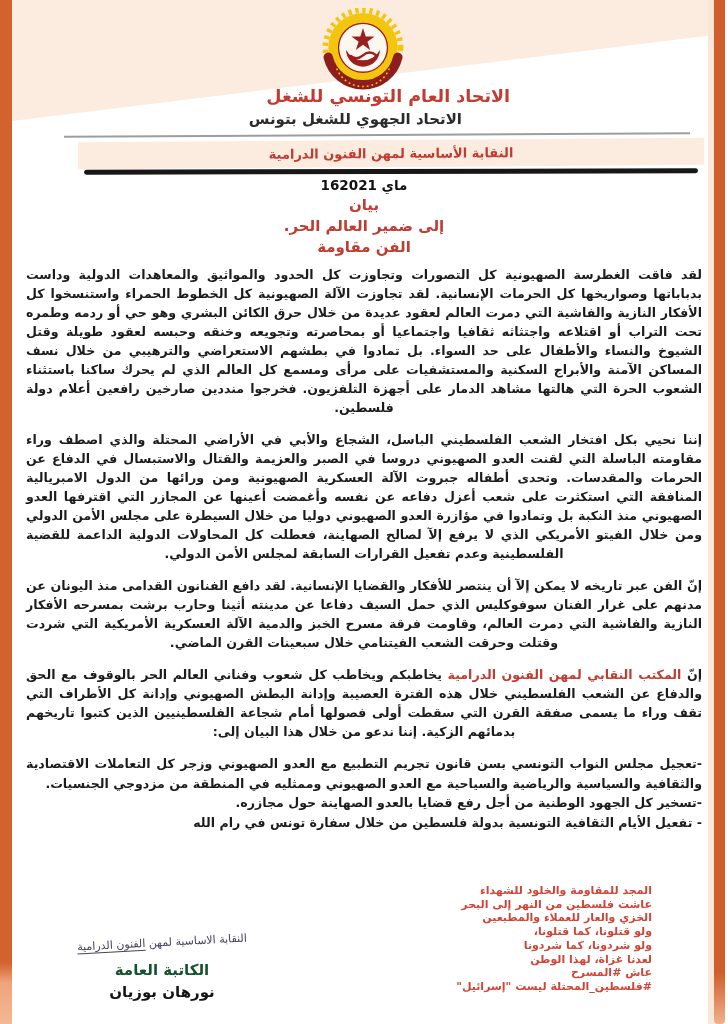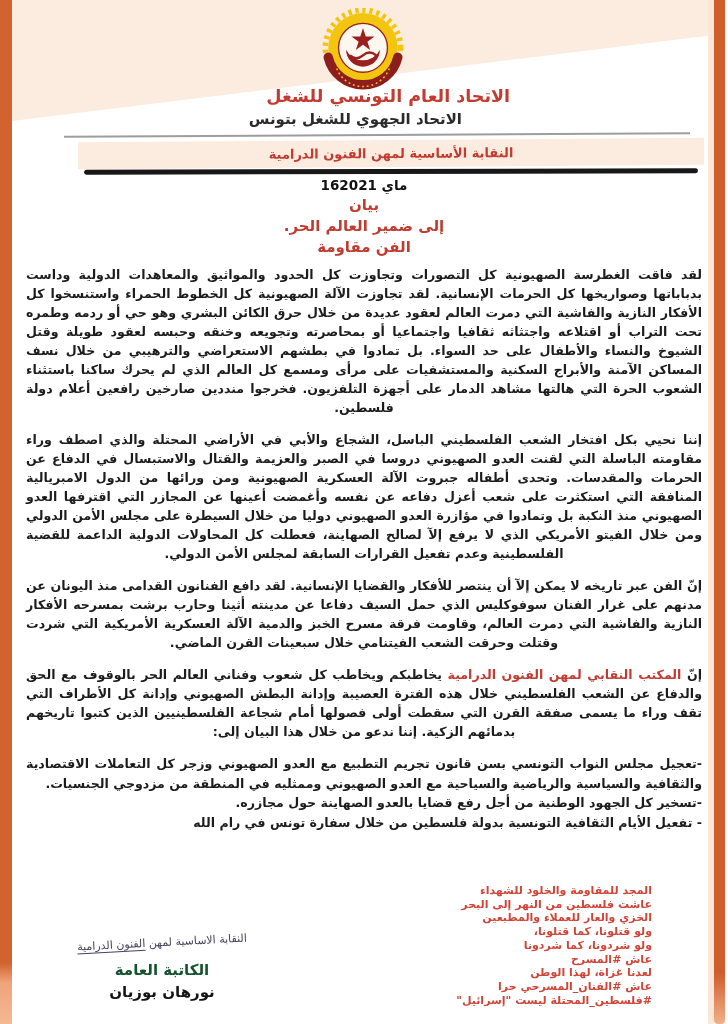--- a/index.html
+++ b/index.html
@@ -103,23 +103,22 @@
     <p class="demand">- تفعيل الأيام الثقافية التونسية بدولة فلسطين من خلال سفارة تونس في رام الله</p>
   </div>
 </div>
 
 <div class="slogans">
   <div>المجد للمقاومة والخلود للشهداء</div>
   <div>عاشت فلسطين من النهر إلى البحر</div>
   <div>الخزي والعار للعملاء والمطبعين</div>
   <div>ولو قتلونا، كما قتلونا،</div>
   <div>ولو شردونا، كما شردونا</div>
+  <div>لعدنا غزاة، لهذا الوطن</div>
   <div>عاش #المسرح</div>
-  <div>لعدنا غزاة، لهذا الوطن</div>
-  <div>عاش #الفنان_المسرحي حرا</div>
   <div>#فلسطين_المحتلة ليست "إسرائيل"</div>
 </div>
 
 <div class="signature">
   <div class="stamp-line"><span>النقابة الاساسية لمهن </span><span class="stamp-underline">الفنون الدرامية</span></div>
   <div class="sig-role">الكاتبة العامة</div>
   <div class="sig-name">نورهان بوزيان</div>
 </div>
 
 </body></html>

